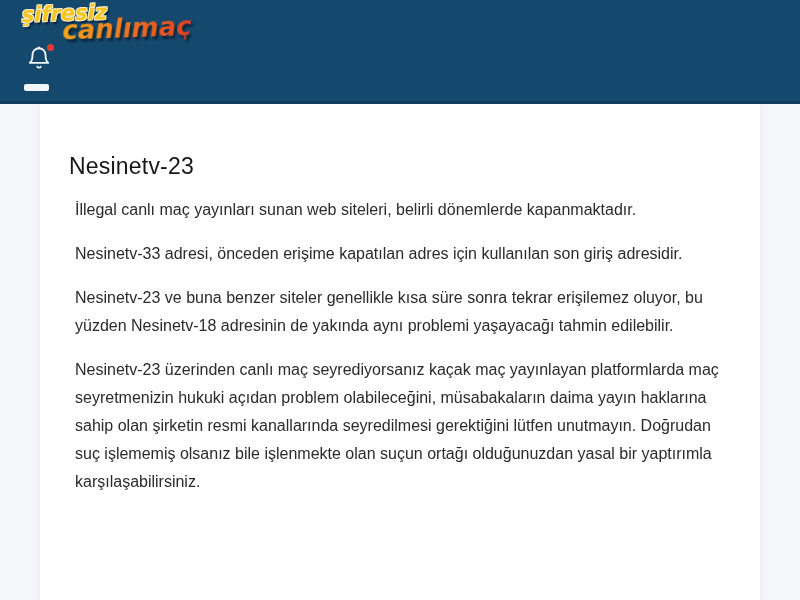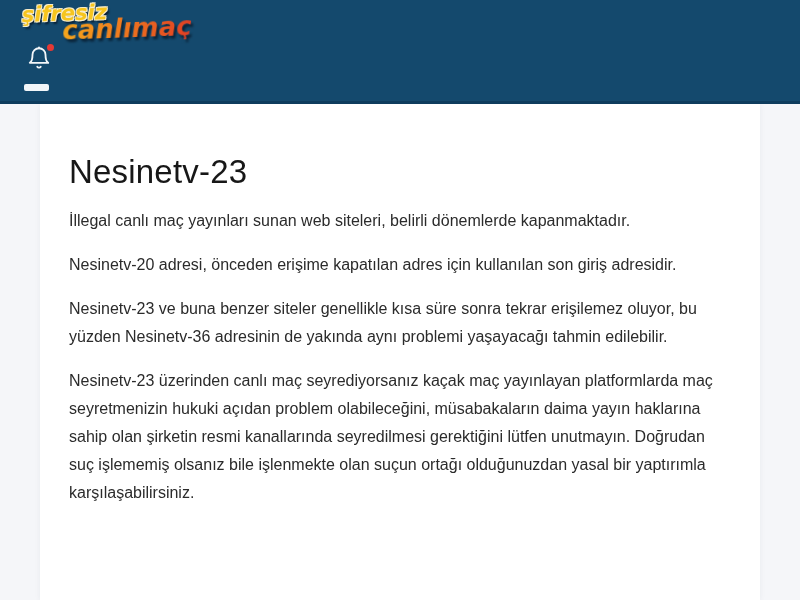--- a/index.html
+++ b/index.html
@@ -88,32 +88,32 @@
   .content-card {
     margin: 0 40px;
     width: 720px;
     min-height: 497px;
     background: #ffffff;
     box-shadow: 0 0 6px rgba(30, 50, 70, 0.06);
     padding: 49px 29px 0 29px;
   }
 
   .entry-title {
-    font-size: 33px;
+    font-size: 23px;
     font-weight: 500;
     color: #171717;
     letter-spacing: 0.2px;
     margin-bottom: 13px;
   }
 
   .entry-content p {
     font-size: 16px;
     line-height: 28px;
     color: #2b2b2b;
-    margin: 16px 0;
+    margin: 16px 6px;
   }
 </style>
 </head>
 <body>
 
 <header class="site-header">
   <a class="logo">
     <span class="logo-line1">şifresiz</span>
     <span class="logo-line2">canlımaç</span>
   </a>
@@ -130,19 +130,19 @@
   </div>
 
   <div class="menu-bar"></div>
 </header>
 
 <main class="content-card">
   <article>
     <h1 class="entry-title">Nesinetv-23</h1>
     <div class="entry-content">
       <p>İllegal canlı maç yayınları sunan web siteleri, belirli dönemlerde kapanmaktadır.</p>
-      <p>Nesinetv-20 adresi, önceden erişime kapatılan adres için kullanılan son giriş adresidir.</p>
-      <p>Nesinetv-23 ve buna benzer siteler genellikle kısa süre sonra tekrar erişilemez oluyor, bu yüzden Nesinetv-36 adresinin de yakında aynı problemi yaşayacağı tahmin edilebilir.</p>
+      <p>Nesinetv-33 adresi, önceden erişime kapatılan adres için kullanılan son giriş adresidir.</p>
+      <p>Nesinetv-23 ve buna benzer siteler genellikle kısa süre sonra tekrar erişilemez oluyor, bu yüzden Nesinetv-18 adresinin de yakında aynı problemi yaşayacağı tahmin edilebilir.</p>
       <p>Nesinetv-23 üzerinden canlı maç seyrediyorsanız kaçak maç yayınlayan platformlarda maç seyretmenizin hukuki açıdan problem olabileceğini, müsabakaların daima yayın haklarına sahip olan şirketin resmi kanallarında seyredilmesi gerektiğini lütfen unutmayın. Doğrudan suç işlememiş olsanız bile işlenmekte olan suçun ortağı olduğunuzdan yasal bir yaptırımla karşılaşabilirsiniz.</p>
 
     </div>
   </article>
 </main>
 
 </body></html>

